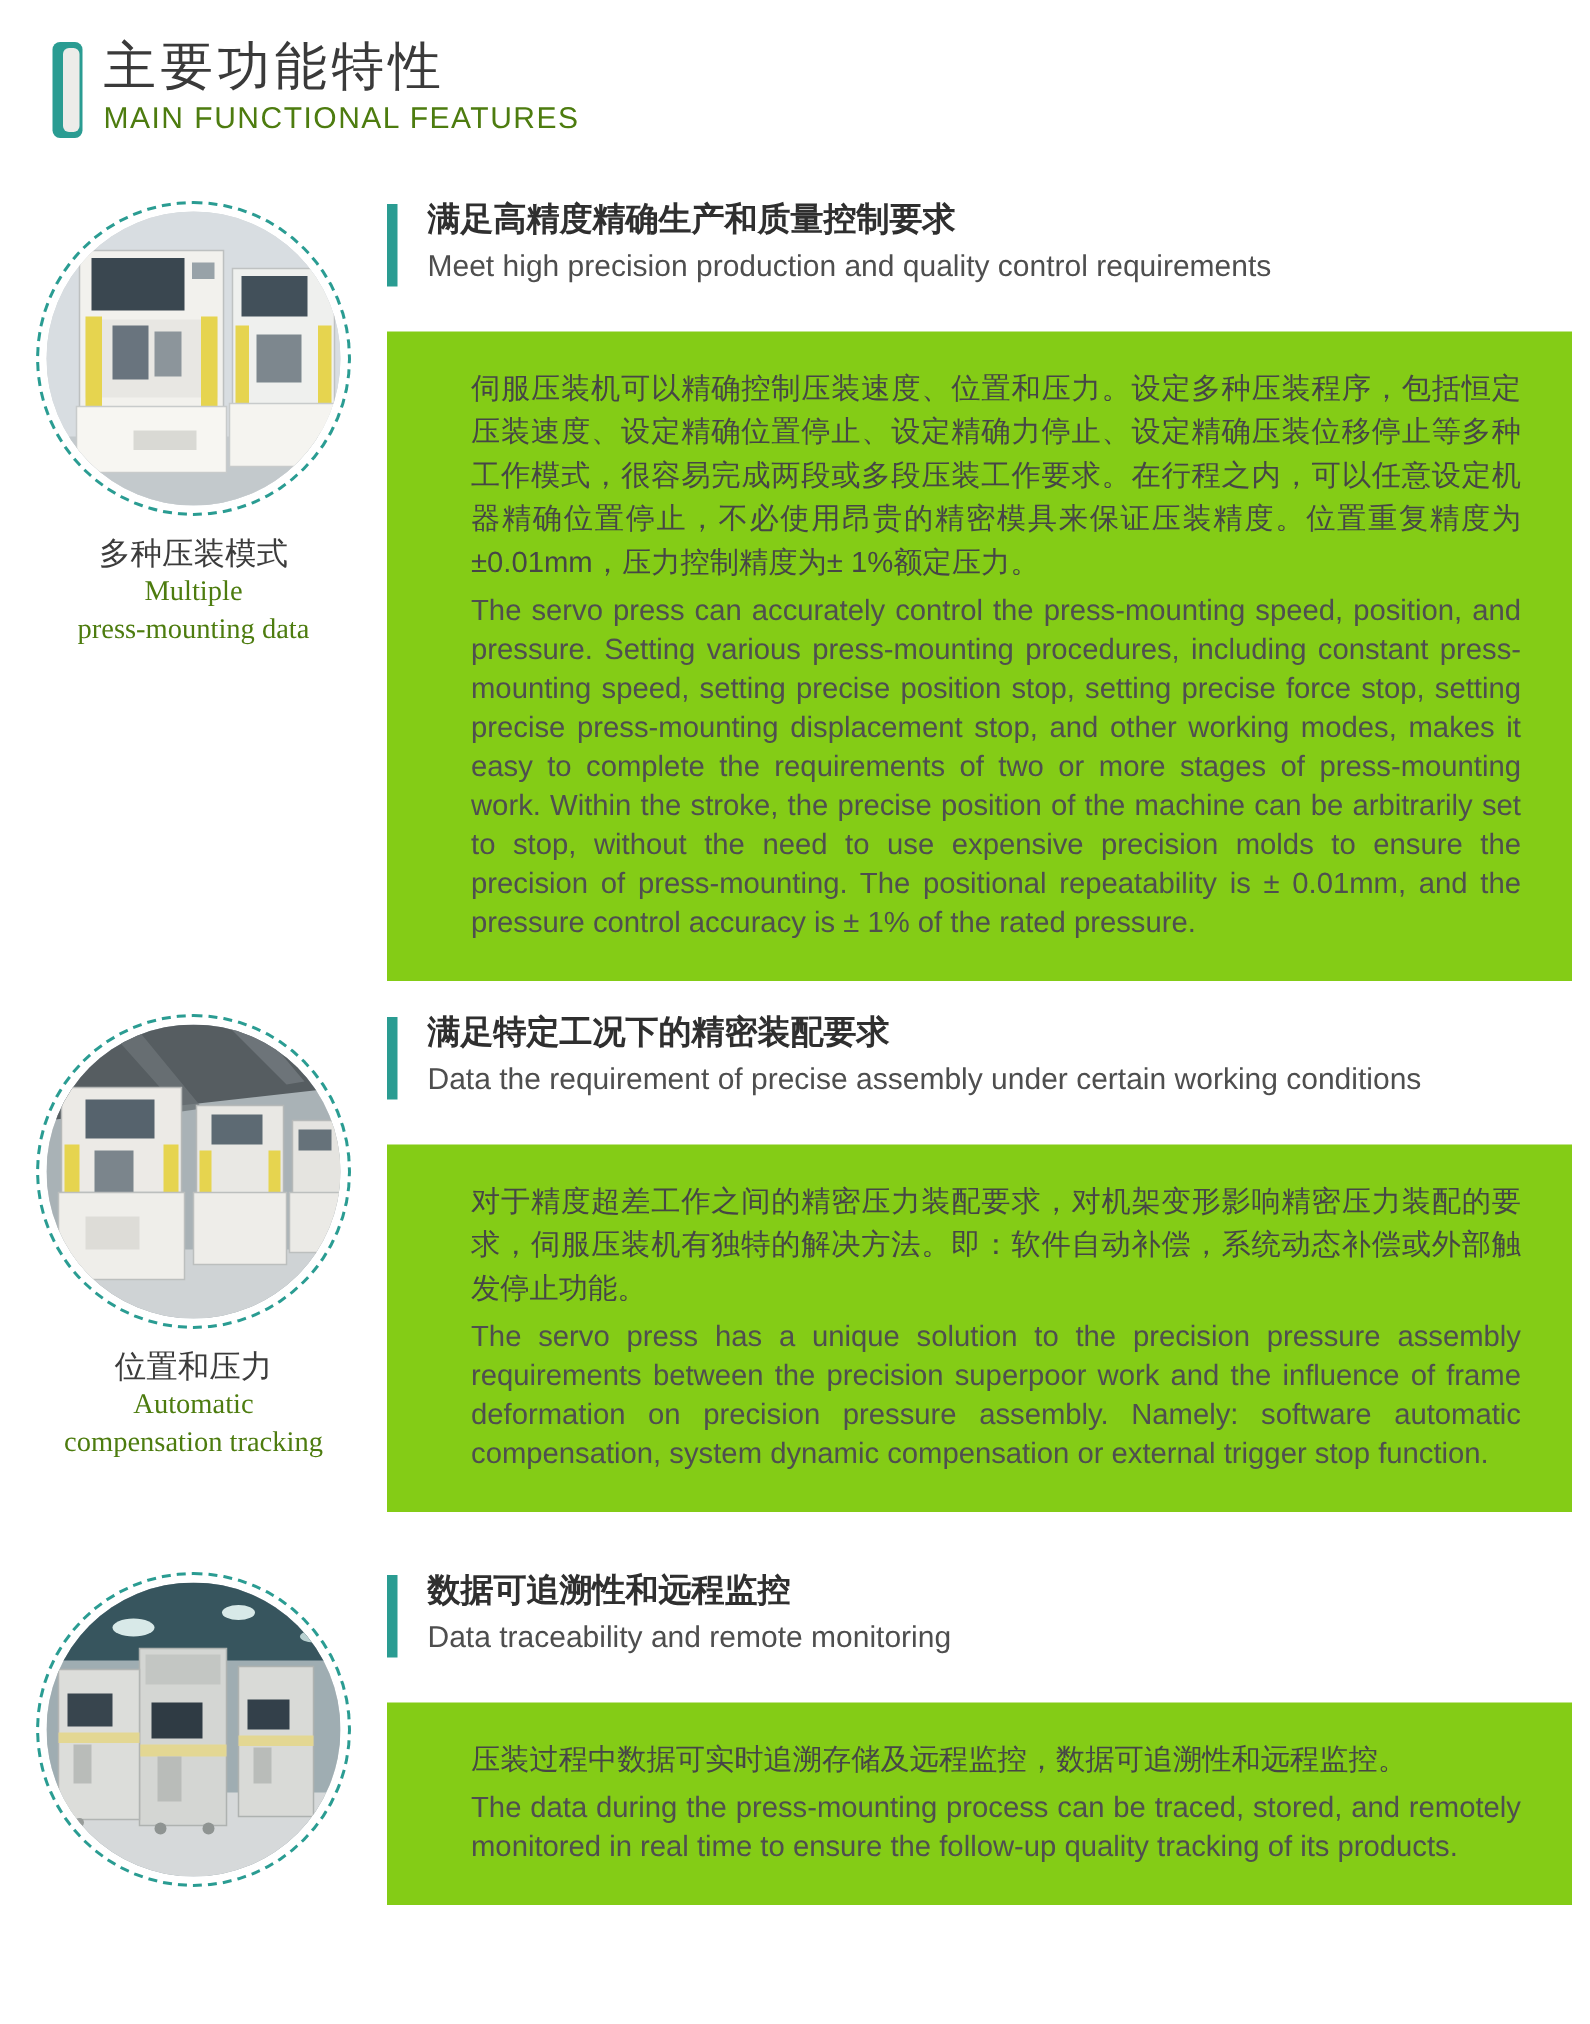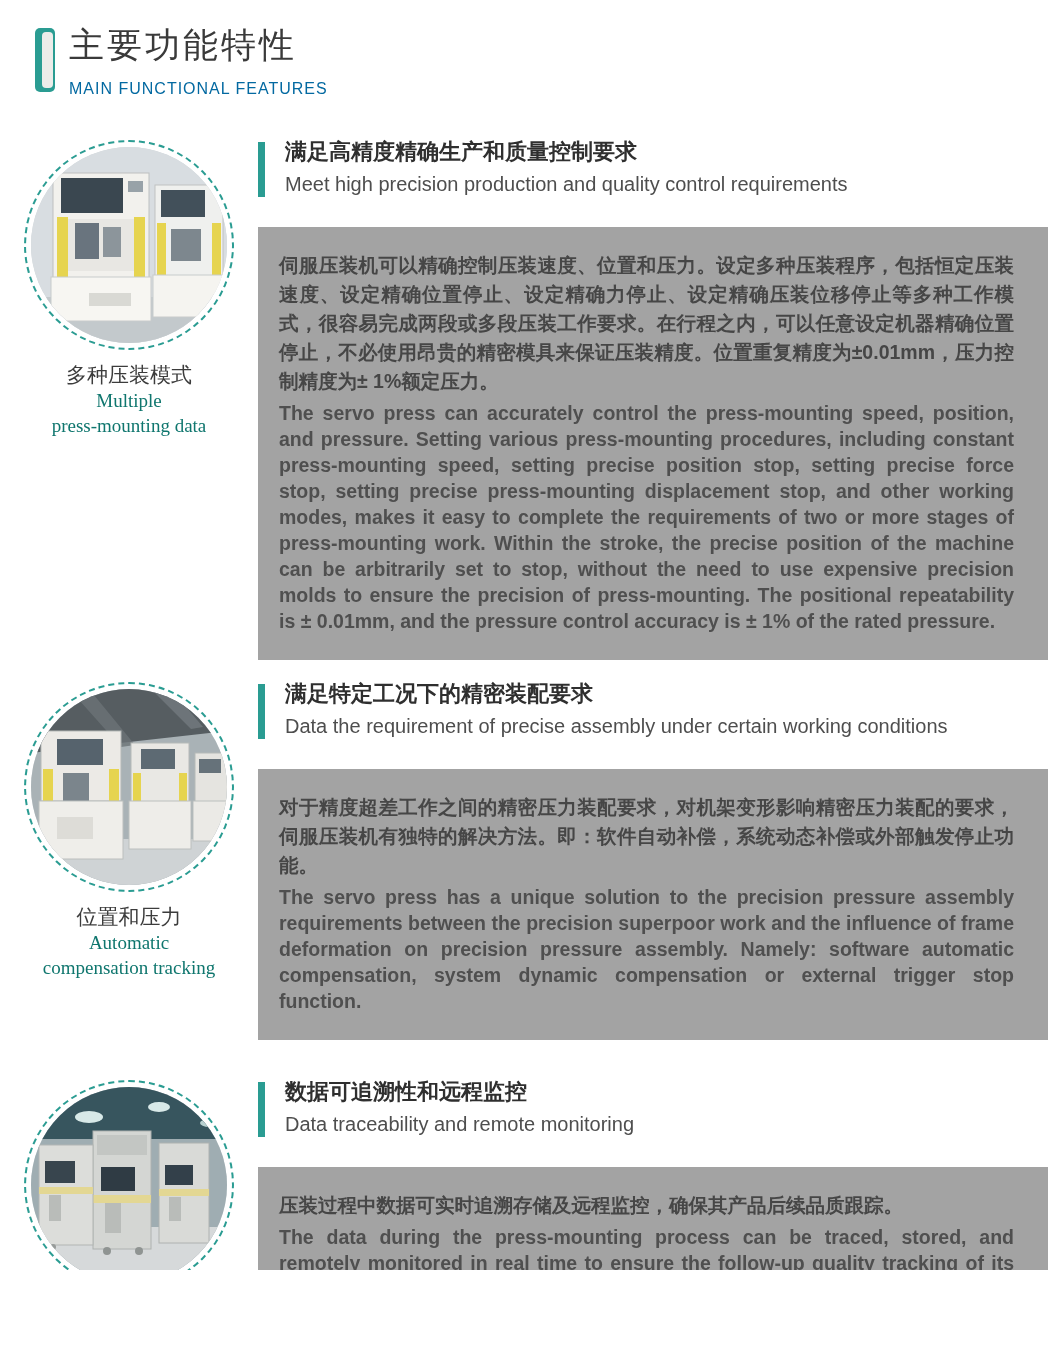--- a/index.html
+++ b/index.html
@@ -7,40 +7,40 @@
   body { font-family:"Liberation Sans","DejaVu Sans",sans-serif; color:#3f3f3f; }
   .page { position:relative; width:1060px; height:1270px; background:#fff; overflow:hidden; }
 
   
   .hdr { display:flex; align-items:flex-start; padding:25px 0 0 35px; margin-bottom:42px; }
   .bracket { position:relative; width:20px; height:64px; background:#2a9c92; border-radius:5px;
              overflow:hidden; margin-right:14px; margin-top:3px; flex:0 0 20px; }
   .bracket-inner { position:absolute; left:7px; top:4px; right:2px; bottom:4px;
                    background:#ecece9; border-radius:4px; }
   .hdr-zh { font-size:35px; font-weight:400; color:#3a3a3a; line-height:40px; letter-spacing:3px; }
-  .hdr-en { font-size:16px; color:#0369a1; letter-spacing:1px; margin-top:15px; }
+  .hdr-en { font-size:20px; color:#4d7c0f; letter-spacing:1px; margin-top:3px; }
 
   
   .feature { display:flex; align-items:flex-start; }
   .feature.s1 { margin-bottom:22px; }
   .feature.s2 { margin-bottom:40px; }
 
   .leftcol { flex:0 0 258px; width:258px; display:flex; flex-direction:column; align-items:center;font-family:Liberation Serif, serif; }
   .ring { width:196px; height:196px; padding:5px; border:2px dashed #2a9c92; border-radius:50%; box-sizing:content-box; }
   .photo { width:196px; height:196px; border-radius:50%; overflow:hidden; background:#cfd5d8; }
   .cap-zh { margin-top:12px; font-size:21px; color:#3c3c3c; text-align:center; line-height:26px; }
-  .cap-en { font-size:19px; color:#0f766e; text-align:center; line-height:25px; }
+  .cap-en { font-size:19px; color:#4d7c0f; text-align:center; line-height:25px; }
 
   .rightcol { flex:1 1 auto; padding-right:12px; }
   .sec-title { display:flex; align-items:flex-start; }
   .tbar { flex:0 0 7px; width:7px; height:55px; background:#2a9c92; margin-right:20px; margin-top:2px; }
   .t-zh { font-size:22px; font-weight:600; color:#2f2f2f; line-height:28px;font-family:Liberation Mono, monospace; }
   .t-en { font-size:20px; font-weight:400; color:#4e4e4e; line-height:26px; margin-top:3px; }
 
-  .panel { background:#a3a3a3; margin-top:30px; padding:24px 34px 26px 21px;font-weight:bold; }
+  .panel { background:#84cc16; margin-top:30px; padding:24px 34px 26px 56px; }
   .p-zh { font-size:19.5px; color:#464646; line-height:29px; text-align:justify; margin:0 0 4px 0; }
   .p-en { font-size:19.5px; color:#4f4f4f; line-height:26px; text-align:justify; margin:0; }
 </style>
 </head>
 <body>
 
 <div class="page">
 
   <div class="hdr">
     <div class="bracket">
@@ -179,19 +179,19 @@
     </div>
     <div class="rightcol">
       <div class="sec-title">
         <div class="tbar"></div>
         <div>
           <div class="t-zh">数据可追溯性和远程监控</div>
           <div class="t-en">Data traceability and remote monitoring</div>
         </div>
       </div>
       <div class="panel">
-        <p class="p-zh">压装过程中数据可实时追溯存储及远程监控，确保其产品后续品质跟踪。</p>
+        <p class="p-zh">压装过程中数据可实时追溯存储及远程监控，数据可追溯性和远程监控。</p>
         <p class="p-en">The data during the press-mounting process can be traced, stored, and remotely monitored in real time to ensure the follow-up quality tracking of its products.</p>
       </div>
     </div>
   </div>
 
 </div>
 
 </body></html>

